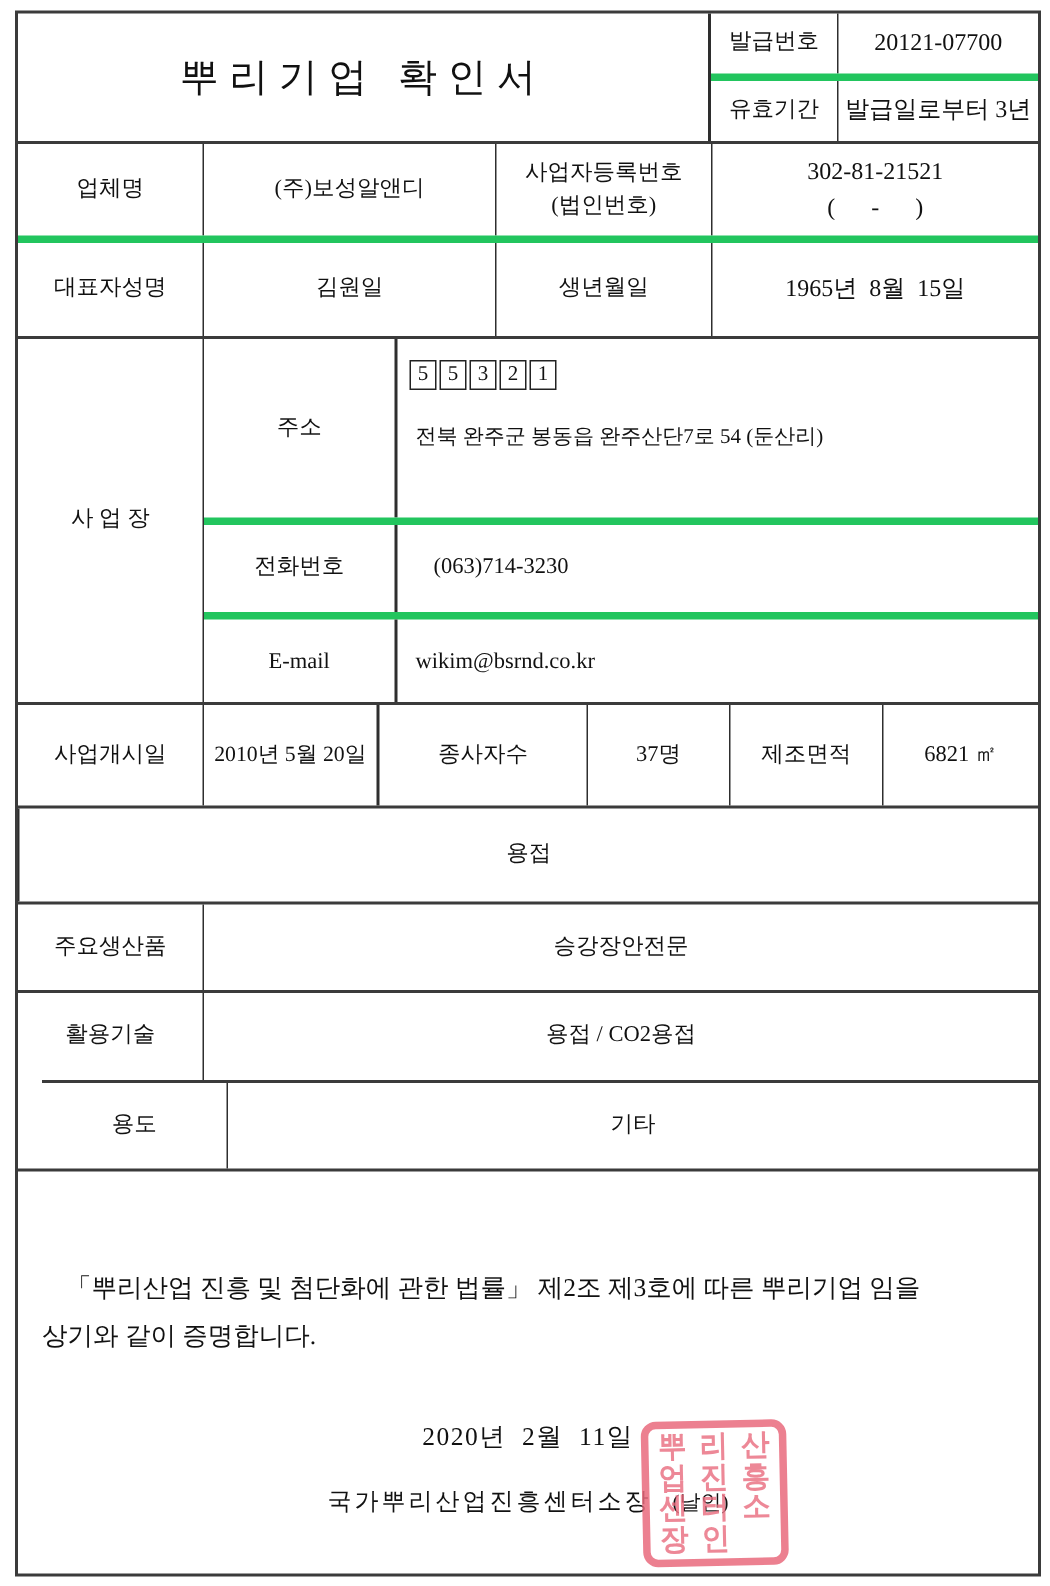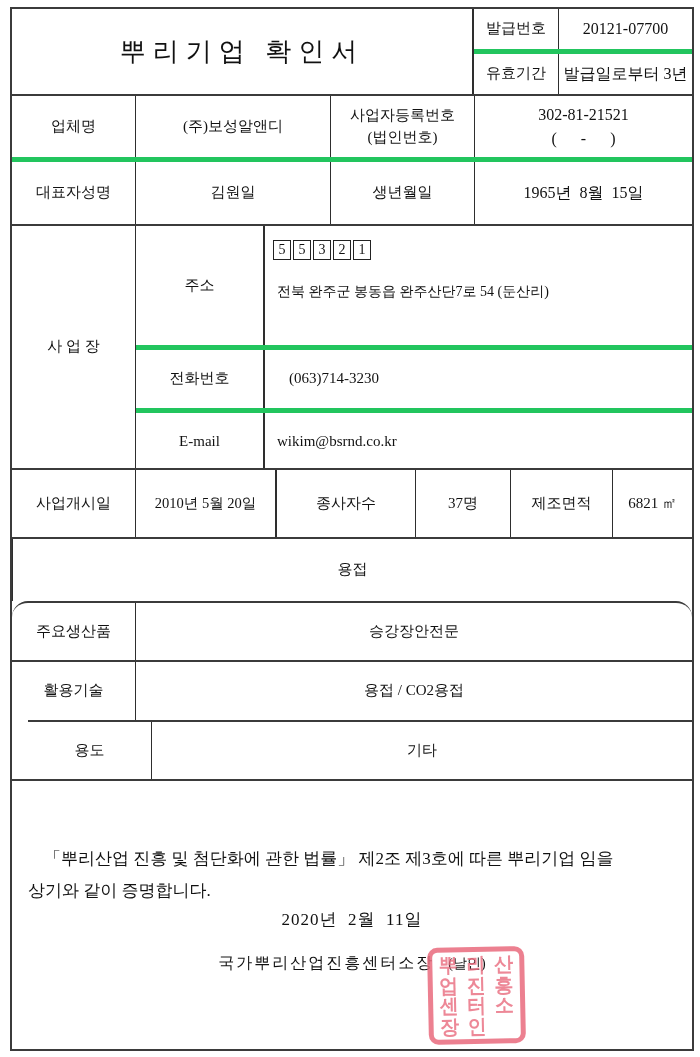--- a/index.html
+++ b/index.html
@@ -56,27 +56,27 @@
     width:18px;height:20px;border:1.5px solid #222;margin-right:2px;
     display:flex;align-items:center;justify-content:center;
     font-size:14px;box-sizing:border-box;
   }
   .addr-text{font-size:14px;padding-left:4px;}
   .email-val{flex:1;justify-content:flex-start;text-align:left;padding-left:12px;font-size:15px;}
   .ph-val1{width:140px;}
   .fax-lab{width:97px;}
 
   
-  .sb2{width:140px;}.sb3{width:140px;}.sb4{width:95px;}.sb5{width:102px;}
+  .sb2{width:116px;}.sb3{width:140px;}.sb4{width:95px;}.sb5{width:102px;}
 
   
   .footer{flex:1;position:relative;display:block;padding-top:62px;box-sizing:border-box;}
   .statement{font-size:17px;line-height:1.9;margin:0 20px 0 16px;text-align:left;}
   .statement .ln1{text-indent:16px;}
-  .date-line{text-align:center;font-size:17px;letter-spacing:1px;}
+  .date-line{text-align:center;font-size:17px;margin-top:38px;letter-spacing:1px;}
   .issuer-line{text-align:center;margin-top:22px;position:relative;z-index:1;}
   .issuer{font-size:16px;letter-spacing:2px;}
   .seal-note{font-size:14px;margin-left:14px;}
   .seal{
     position:absolute;left:416px;top:166px;width:97px;height:97px;
     border:5px solid rgba(233,106,125,.85);border-radius:10px;
     box-sizing:border-box;z-index:2;
     display:grid;grid-template-columns:repeat(3,1fr);
     align-items:center;justify-items:center;
     padding:2px;transform:rotate(-1.2deg);
@@ -157,21 +157,21 @@
     <div class="cell sb3 bl2">종사자수</div>
     <div class="cell sb4 bl1">37명</div>
     <div class="cell sb5 bl1">제조면적</div>
     <div class="cell c4 bl1">6821 ㎡</div>
   </div>
 
   <div class="row bt2" style="height:64px;">
     <div class="cell c4 bl1">용접</div>
   </div>
 
-  <div class="row bt2" style="height:59px;border-radius:16px;">
+  <div class="row bt2" style="height:59px;">
     <div class="cell c-lab1">주요생산품</div>
     <div class="cell c4 bl1">승강장안전문</div>
   </div>
 
   <div class="row bt2" style="height:60px;">
     <div class="cell c-lab1">활용기술</div>
     <div class="cell c4 bl1">용접 / CO2용접</div>
   </div>
 
   <div class="row bt2" style="height:59px;margin-left:16px;">

